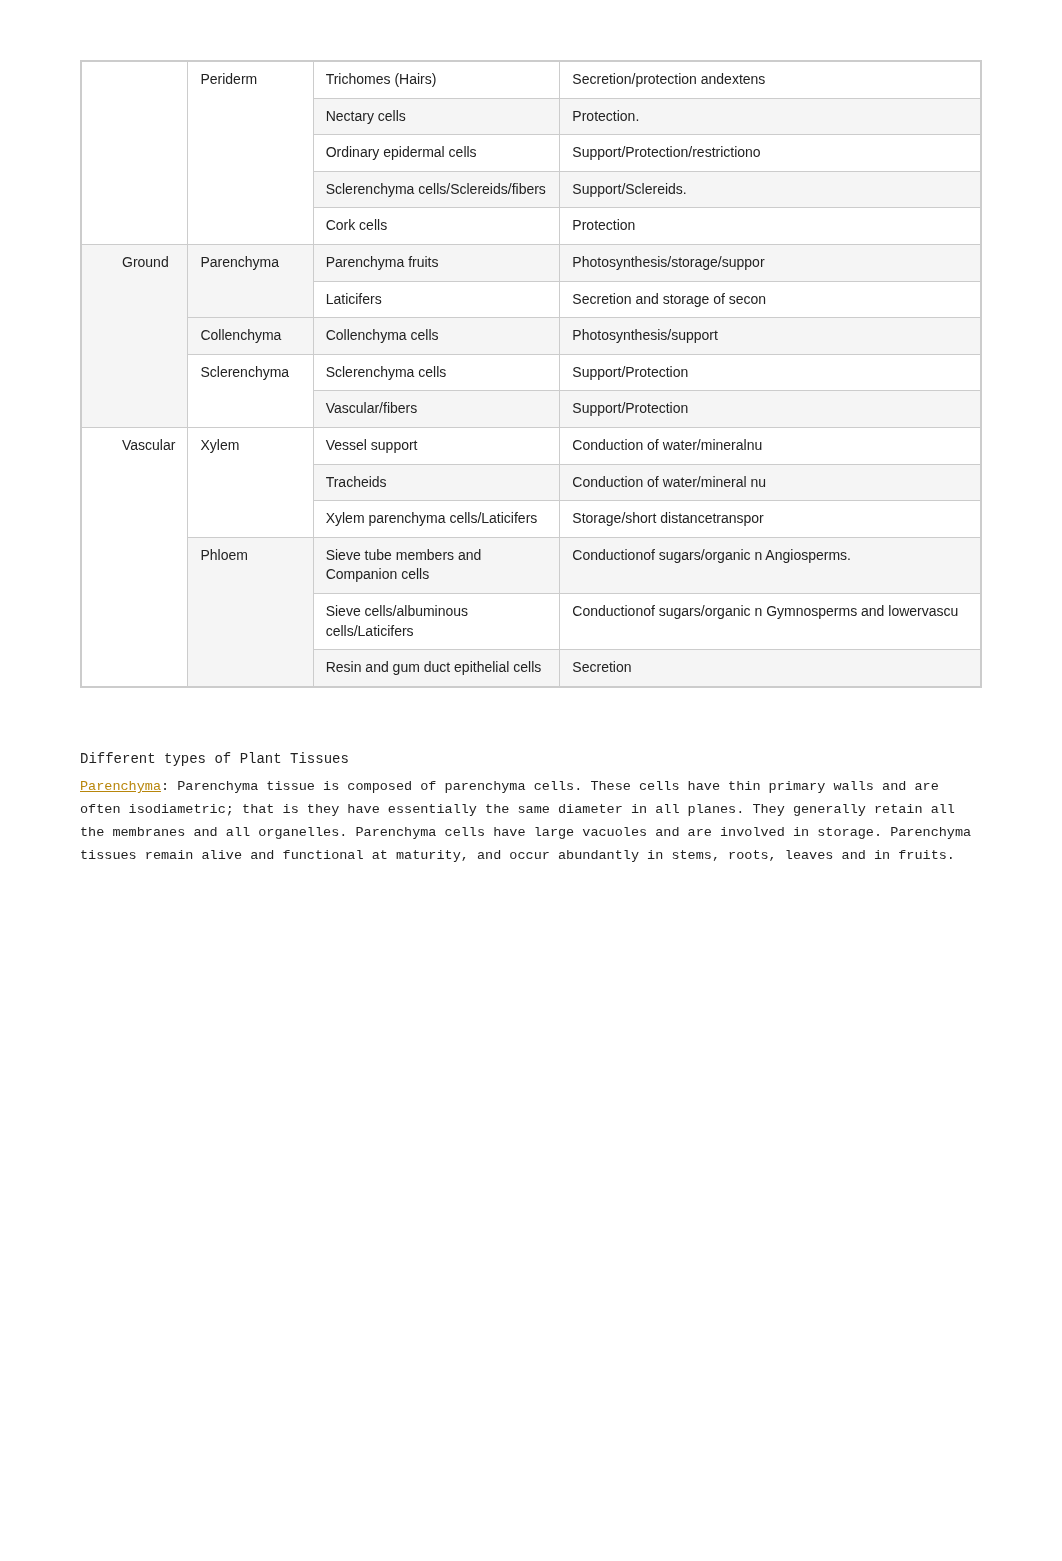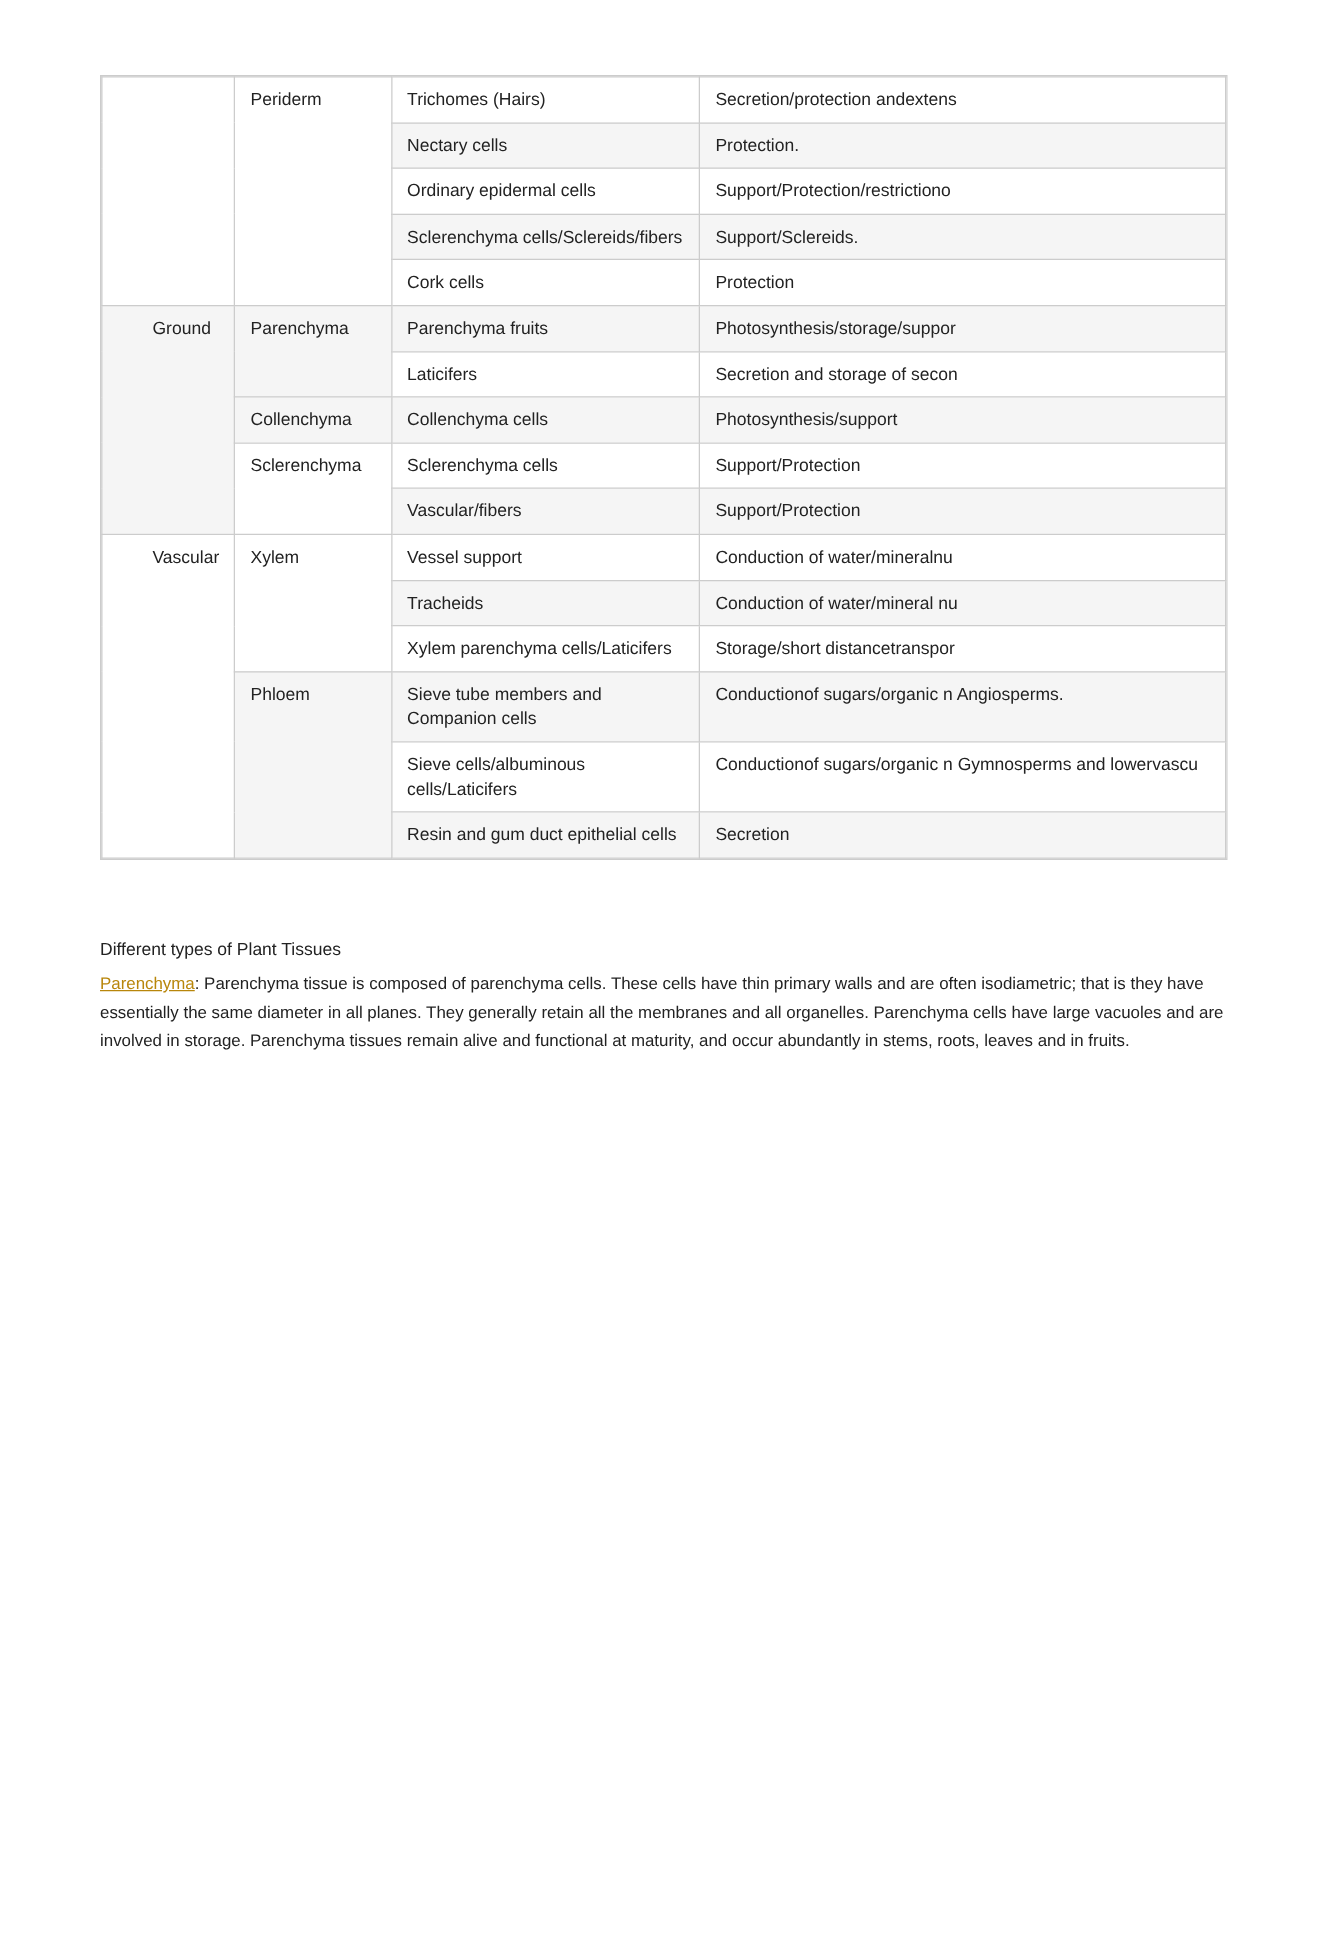--- a/index.html
+++ b/index.html
@@ -43,20 +43,21 @@
 
     .col-system { width: 10%; padding-left: 40px; }
     .col-tissue { width: 14%; }
     .col-cell   { width: 28%; }
     .col-func   { width: 48%; }
 
     .description-section {
       margin: 20px 60px;
       font-size: 13.5px;
       line-height: 1.6;
+      font-family: Liberation Mono, monospace;
     }
 
     .desc-title {
       font-size: 14px;
       font-weight: normal;
       margin-bottom: 6px;
     }
 
     .desc-body {
       line-height: 1.7;

